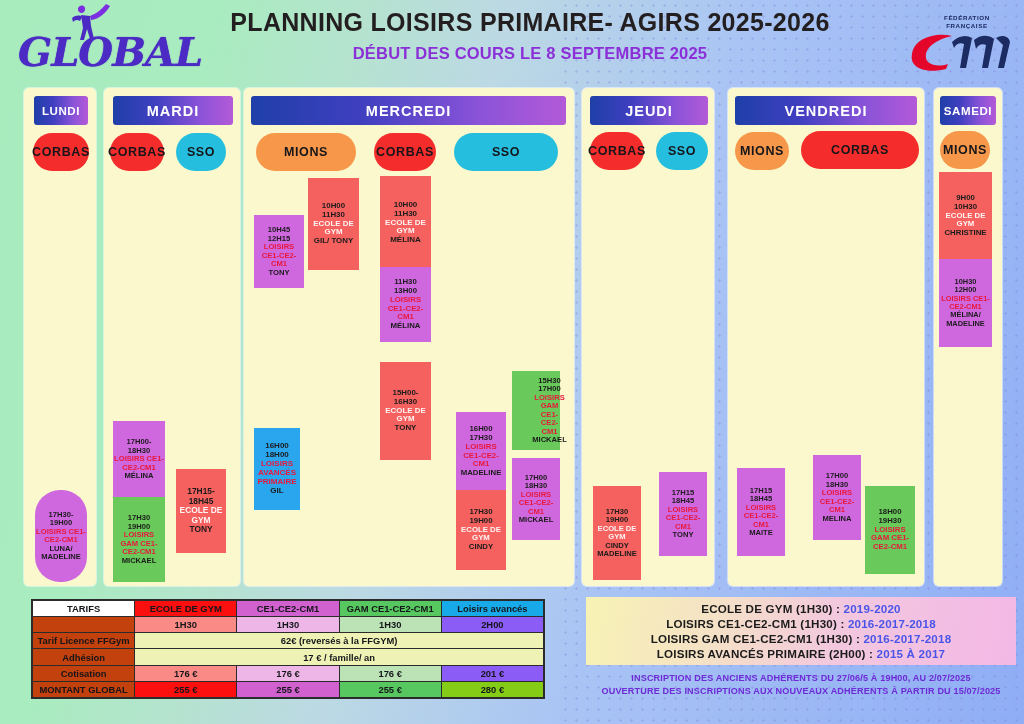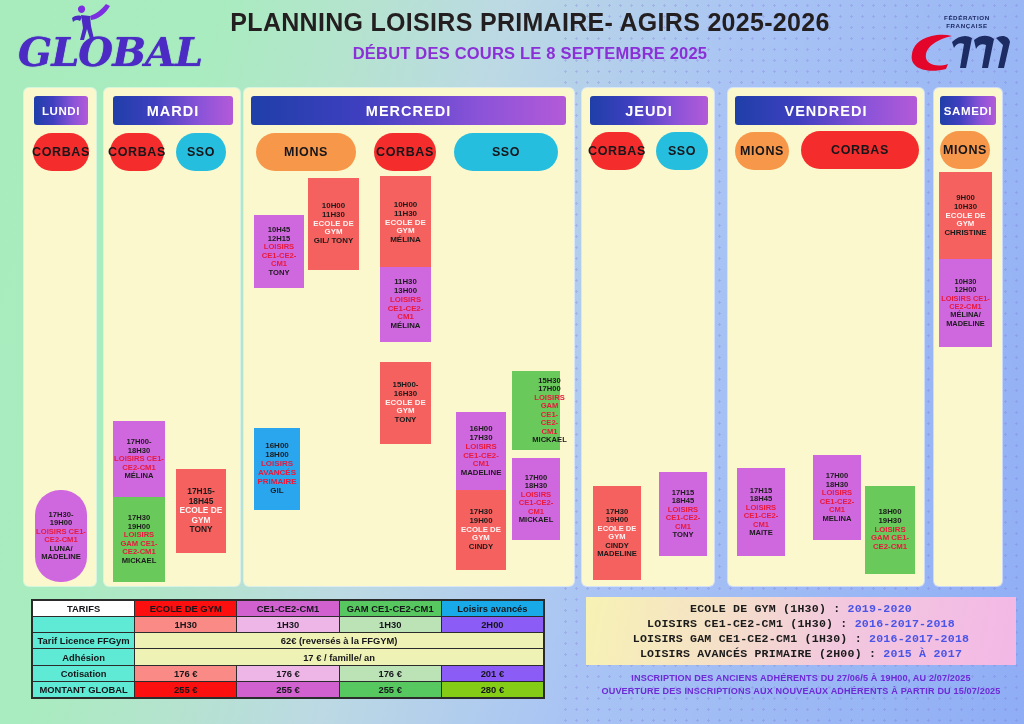--- a/index.html
+++ b/index.html
@@ -95,26 +95,26 @@
   td.h-av{background:#17a9e8;color:#10283a;font-size:9.6px;font-weight:800;}
   td.d-ecole{background:#f98a85;}
   td.d-ce{background:#eeb6e6;}
   td.d-gam{background:#bbe3b6;}
   td.d-av{background:#8b5cf6;}
   td.yellow{background:#eef2b4;font-size:9.6px;}
   td.tot-ecole{background:#fb0f0f;color:#fff;font-size:12.5px;font-weight:800;}
   td.tot-ce{background:#d061cf;color:#1a1a1a;font-size:12.5px;font-weight:800;}
   td.tot-gam{background:#57c760;color:#1a1a1a;font-size:12.5px;font-weight:800;}
   td.tot-av{background:#84cc16;color:#fff;font-size:12.5px;font-weight:800;}
-  td.rowlab{background:#5eead4;font-size:9.4px;font-weight:800;margin-top:40px;}
+  td.rowlab{background:#c2410c;font-size:9.4px;font-weight:800;margin-top:40px;}
 
   
   .info{position:absolute;left:586px;top:597px;width:430px;height:68px;
     background:linear-gradient(100deg,#f7f2b4 0%,#f5e3c5 28%,#f2c8de 58%,#f3b8e6 100%);
-    display:flex;flex-direction:column;align-items:center;justify-content:center;gap:2px;font-family:Liberation Mono, monospace;}
+    display:flex;flex-direction:column;align-items:center;justify-content:center;gap:2px;}
   .info .line{font-size:11.6px;font-weight:800;color:#1b1b1b;white-space:nowrap;letter-spacing:.2px;}
   .info .line .yr{color:#4a55e8;}
   .info .line .dur{font-weight:700;}
   .notes{position:absolute;left:586px;top:668px;width:430px;height:34px;
     display:flex;flex-direction:column;align-items:center;justify-content:center;}
   .notes .nline{font-size:9.1px;font-weight:800;color:#6d2ad6;letter-spacing:.15px;white-space:nowrap;line-height:13px;}
 </style>
 </head>
 <body>
 
@@ -205,21 +205,21 @@
         <div class="t">11H30</div>
         <div class="lab">ECOLE DE GYM</div>
         <div class="n">MÉLINA</div>
       </div>
       <div class="card purple" style="left: 380px; top: 267px; width: 51px; height: 75px; font-size: 7.8px;">
         <div class="t">11H30</div>
         <div class="t">13H00</div>
         <div class="lab">LOISIRS CE1-CE2-CM1</div>
         <div class="n">MÉLINA</div>
       </div>
-      <div class="card red" style="left: 380px; top: 362px; width: 51px; height: 82px; font-size: 7.9px;">
+      <div class="card red" style="left: 380px; top: 362px; width: 51px; height: 98px; font-size: 7.9px;">
         <div class="t">15H00-</div>
         <div class="t">16H30</div>
         <div class="lab">ECOLE DE GYM</div>
         <div class="n">TONY</div>
       </div>
       <div class="card blue" style="left: 254px; top: 428px; width: 46px; height: 82px; font-size: 8px;">
         <div class="t">16H00</div>
         <div class="t">18H00</div>
         <div class="lab">LOISIRS AVANCÉS PRIMAIRE</div>
         <div class="n">GIL</div>

